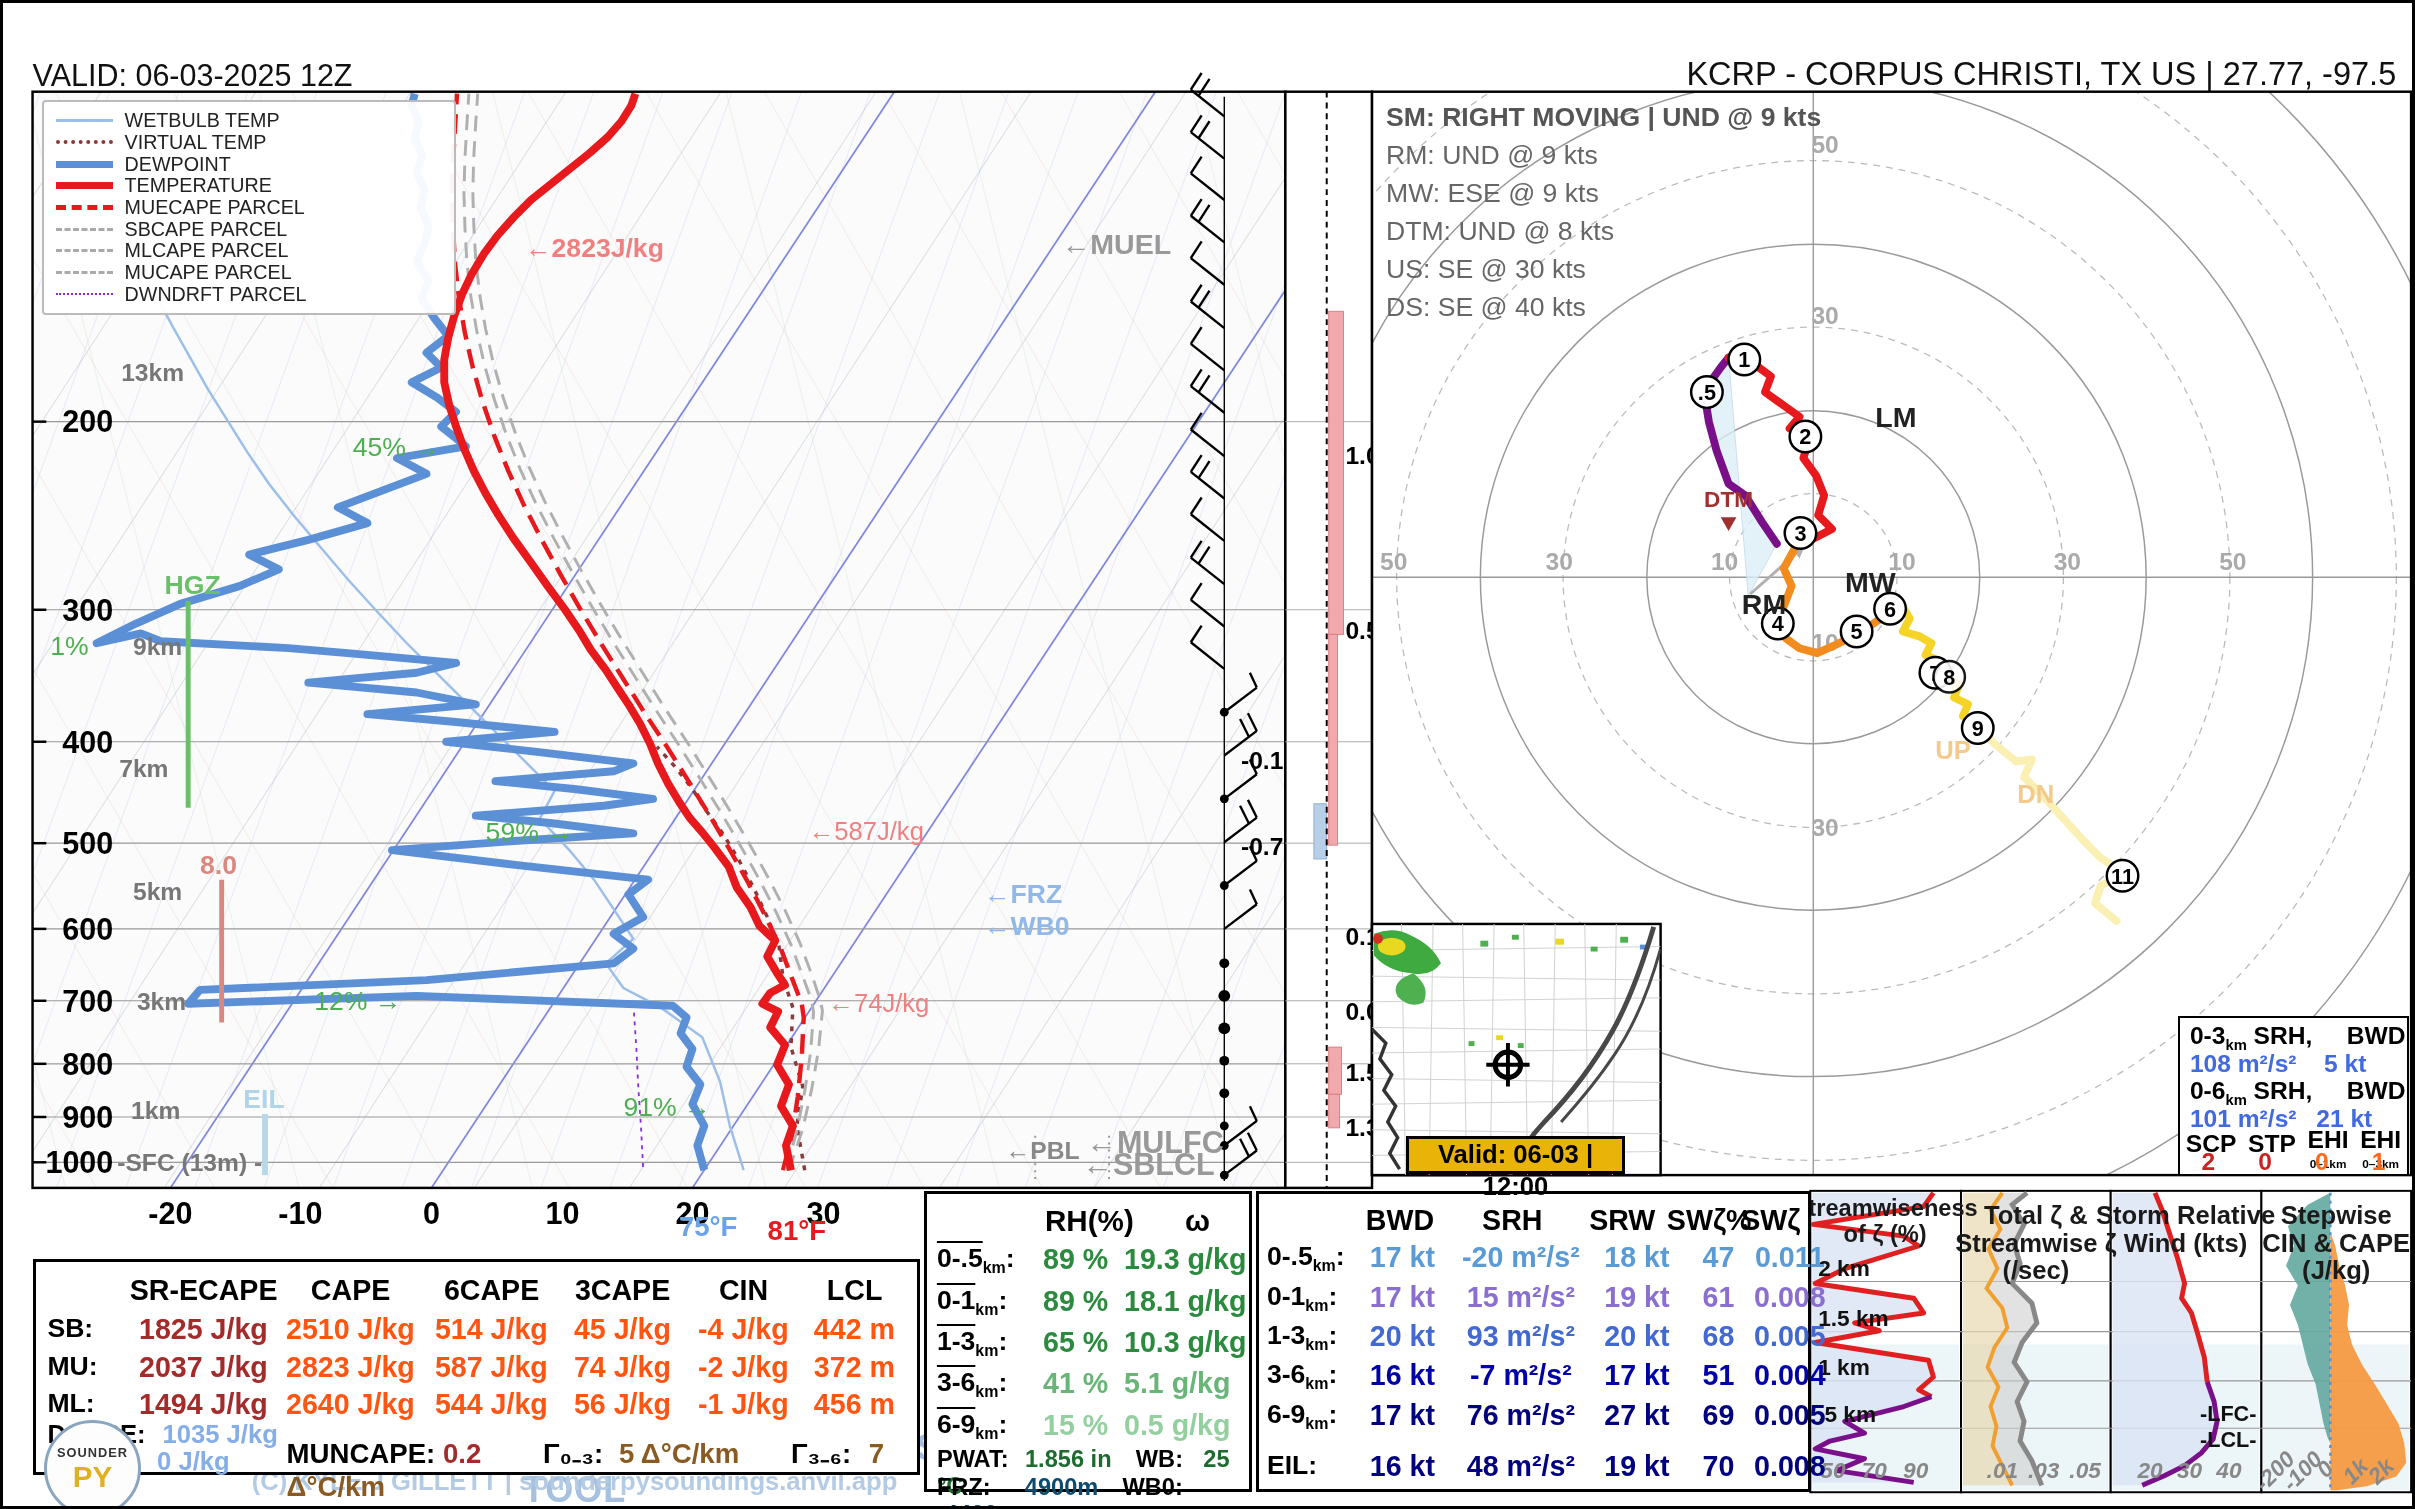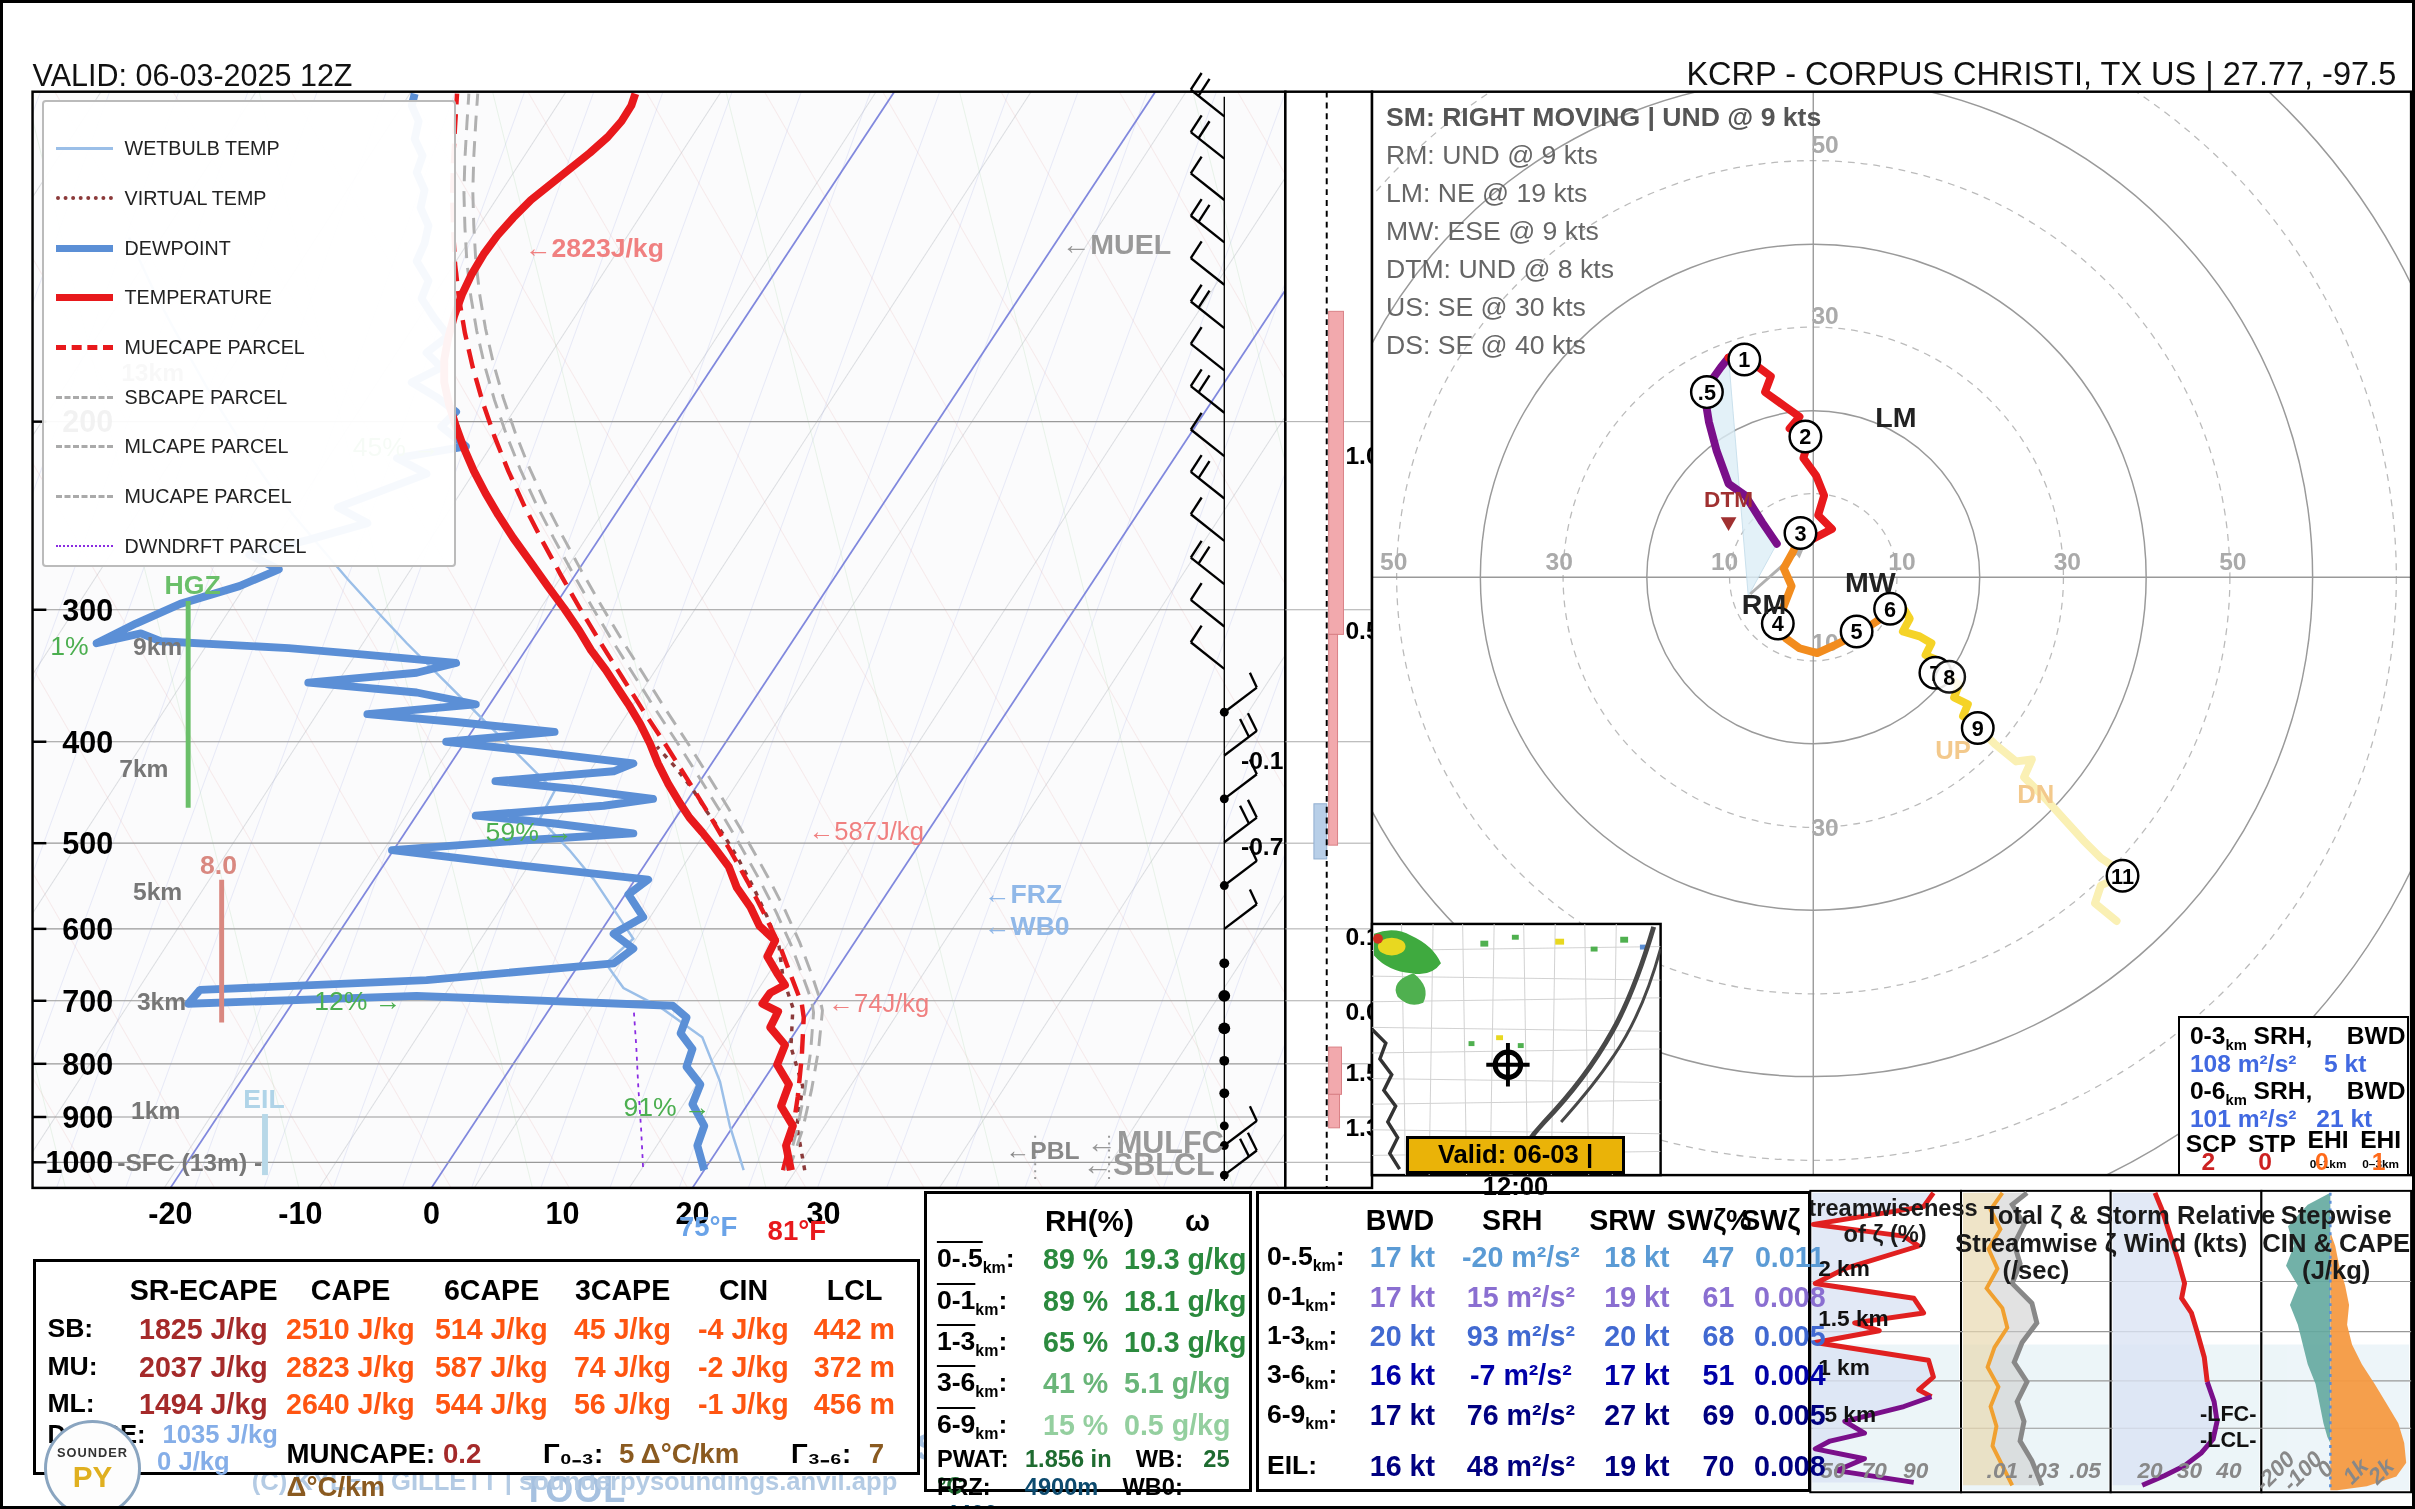--- a/index.html
+++ b/index.html
@@ -6,21 +6,21 @@
   #app{position:relative;width:2415px;height:1509px;background:#fff;border:3.9px solid #000;box-sizing:border-box;
        font-family:"Liberation Sans",sans-serif;overflow:hidden;}
   .abs{position:absolute;}
   svg{font-family:"Liberation Sans",sans-serif;}
   .ttl{font-size:46px;font-weight:900;letter-spacing:-1px;color:#000;}
   .sub{font-size:30.5px;color:#111;}
   .sta{font-size:32.5px;color:#111;}
   
   .legend{left:39px;top:97px;width:386px;background:rgba(255,255,255,.95);border:2px solid #bbb;border-radius:3.9px;
           padding:7.9px 11.8px;z-index:5;}
-  .lrow{display:flex;align-items:center;height:21.7px;margin-top:28px;}
+  .lrow{display:flex;align-items:center;height:21.7px;}
   .lsamp{width:57px;margin-right:11.8px;flex:none;}
   .llab{font-size:19.7px;color:#222;}
   
   .panel{border:3px solid #000;background:#fff;box-sizing:border-box;z-index:4;}
   .hdr{font-weight:bold;font-size:28.6px;color:#000;}
   .cell{font-weight:bold;font-size:28.6px;}
   .rowlab{font-weight:bold;font-size:26.6px;color:#000;}
   .ovl{text-decoration:overline;}
   sub{font-size:60%;}
   .c-dkred{color:#a52a2a;}
@@ -531,21 +531,20 @@
       </div>
     <div class="lrow">
         <span class="lsamp" style="border-top:2px dotted #8a2be2;"></span>
         <span class="llab">DWNDRFT PARCEL</span>
       </div>
   </div>
 
   <div class="abs info" style="left:1383px;top:95px;z-index:5;">
     <div><b>SM: RIGHT MOVING | UND @ 9 kts</b></div>
     <div>RM: UND @ 9 kts</div>
-    <div>LM: NE @ 19 kts</div>
     <div>MW: ESE @ 9 kts</div>
     <div>DTM: UND @ 8 kts</div>
     <div>US: SE @ 30 kts</div>
     <div>DS: SE @ 40 kts</div>
   </div>
 
   <div class="abs panel" style="left:2175px;top:1013px;width:231px;height:160px;border-width:2.5px;z-index:6;font-weight:bold;">
     <div class="abs" style="left:9.9px;top:3.9px;font-size:24.6px;color:#000;">
       <span>0-3</span><sub>km</sub> <span>SRH,</span>
       <span style="margin-left:27.6px;">BWD</span>

